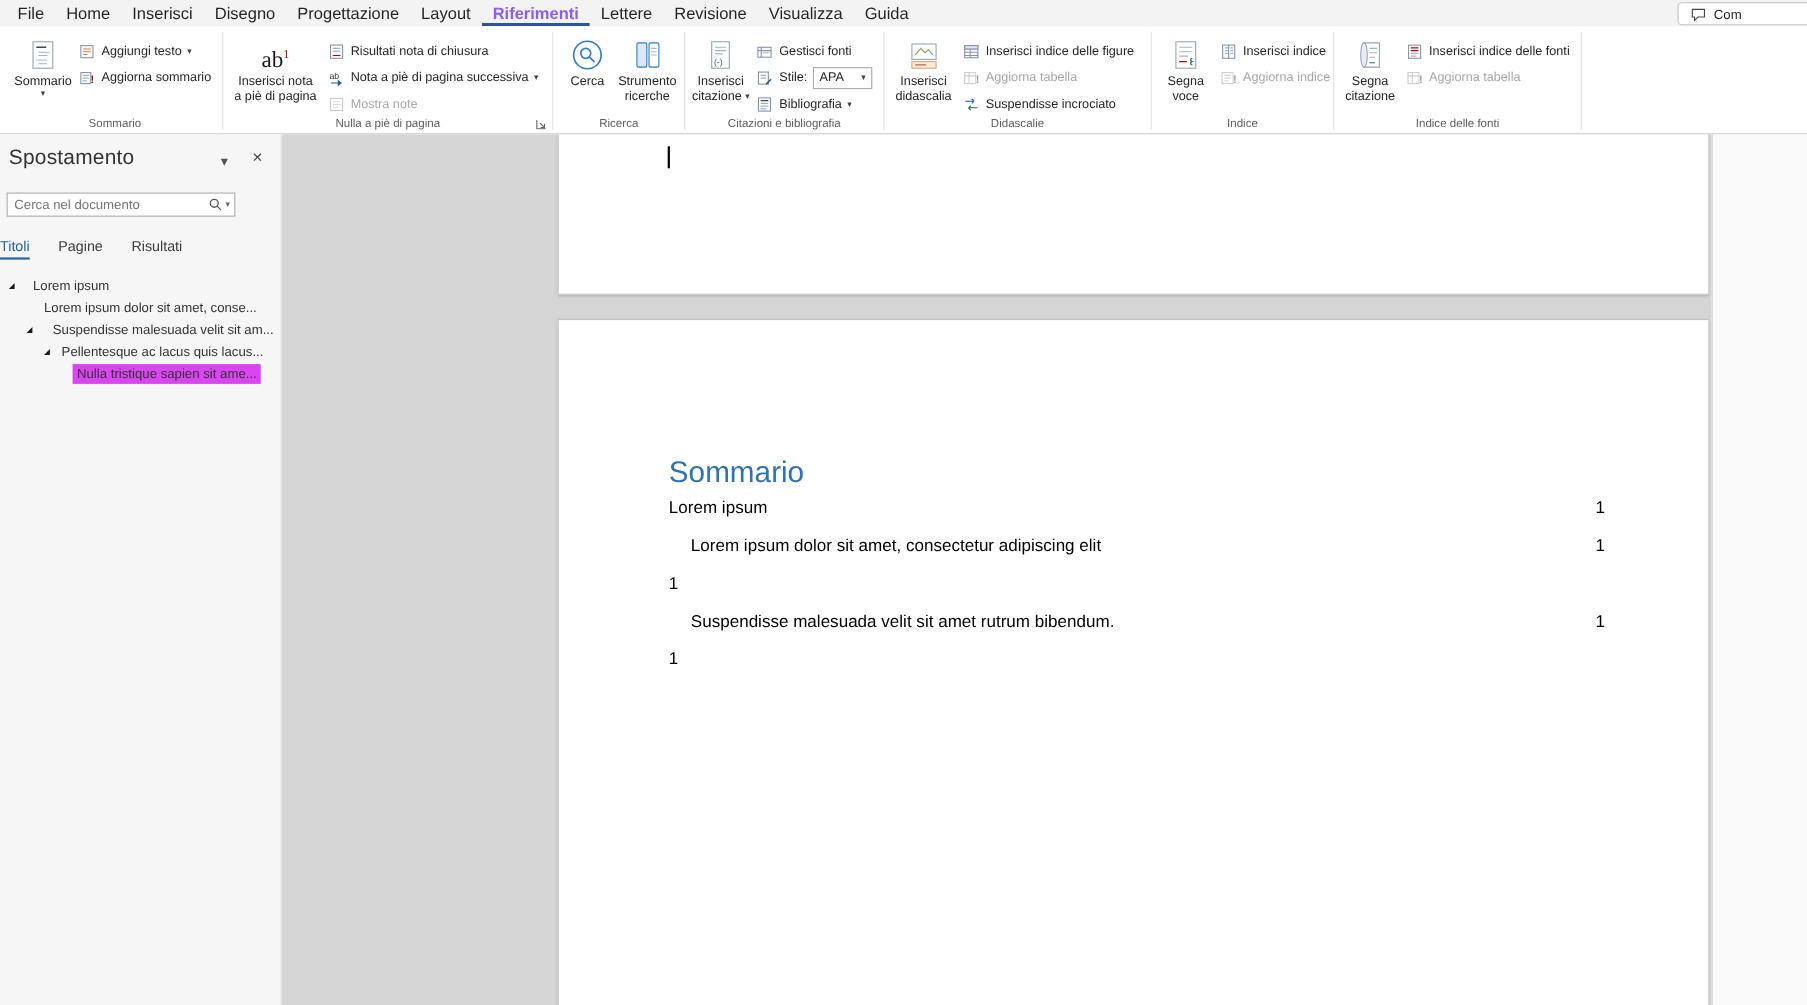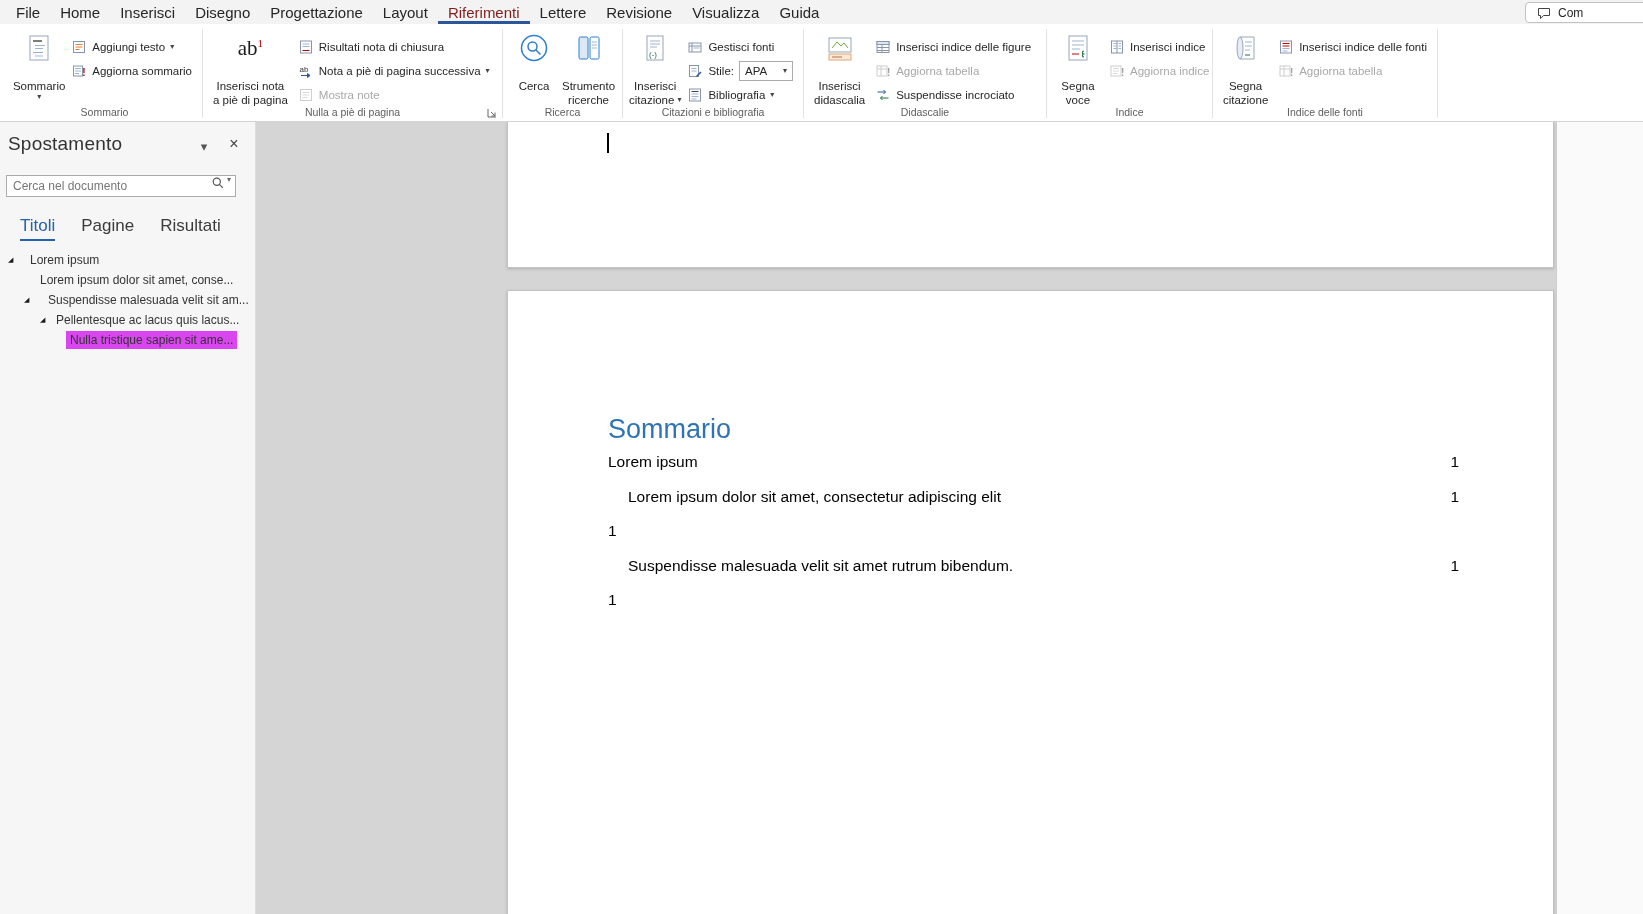--- a/index.html
+++ b/index.html
@@ -2,53 +2,53 @@
 <html><head>
 <meta charset="utf-8">
 <style>
   *{margin:0;padding:0;box-sizing:border-box}
   html,body{width:1643px;height:914px}
   body{position:relative;overflow:hidden;background:#fff;font-family:"Liberation Sans",sans-serif;color:#262626}
 
   
   .menubar{position:absolute;left:0;top:0;width:100%;height:24px;background:#f3f3f3;display:flex;align-items:stretch;padding-left:6px;z-index:6}
   .menu-item{display:flex;align-items:center;padding:0 10px;font-size:15px;color:#262626;cursor:default;white-space:nowrap}
-  .menu-item.active{font-weight:400;box-shadow:inset 0 -3px 0 #2b579a;color:#7f1d1d}
+  .menu-item.active{font-weight:700;box-shadow:inset 0 -3px 0 #2b579a;color:#8b5cf6}
   .comments-btn{position:absolute;left:1525px;top:2px;height:21px;display:flex;align-items:center;gap:6px;background:#fff;border:1px solid #c2c2c2;border-radius:4px;padding:0 10px;font-size:12px;color:#262626;z-index:7;width:140px}
 
   
   .ribbon{position:absolute;left:0;top:24px;width:100%;height:98px;background:#fff;border-bottom:1px solid #d4d4d4;display:flex;align-items:stretch;padding-left:8px;z-index:5}
   .rgroup{position:relative;display:flex;align-items:flex-start;padding:4px 4px 16px 4px}
   .rgroup-label{position:absolute;left:0;right:0;bottom:3px;text-align:center;font-size:10.5px;color:#5d5d5d;white-space:nowrap}
   .vsep{width:1px;background:#e2e2e2;margin:5px 1px 3px 1px}
   .bbtn{display:flex;flex-direction:column;align-items:center;min-width:52px;padding:3px 5px 0 5px;border-radius:3px;font-size:11.5px;color:#262626;text-align:center;line-height:1.22;cursor:default}
-  .bbtn .bicon{height:34px;display:flex;align-items:center;justify-content:center;margin-bottom:14px}
+  .bbtn .bicon{height:34px;display:flex;align-items:flex-end;justify-content:center;margin-bottom:2px}
   .scol{display:flex;flex-direction:column;gap:4px;padding-top:9px}
   .sbtn{display:flex;align-items:center;gap:5px;height:20px;padding:0 5px;font-size:11.5px;color:#262626;border-radius:3px;white-space:nowrap;cursor:default}
   .sbtn.disabled{color:#a8a8a8}
   .sbtn.disabled svg,.sbtn.disabled .chev{opacity:.45;filter:grayscale(1)}
   .chev{font-size:8px;color:#444;line-height:1}
   .row2{display:flex;align-items:center;gap:3px;justify-content:center}
   .ab1{font-size:21px;color:#1a1a1a;line-height:1;font-family:"Liberation Serif",serif}
   .ab1 sup{color:#c00000;font-size:11px}
   .stile-select{display:flex;align-items:center;justify-content:space-between;gap:4px;border:1px solid #ababab;background:#fff;height:20px;padding:0 5px;font-size:11.5px;min-width:54px}
   .launcher{position:absolute;right:3px;bottom:2px;width:13px;height:13px;display:flex;align-items:center;justify-content:center;cursor:default}
   .i16{width:16px;height:16px;flex:none}
   .i30{width:30px;height:30px}
 
   
   .navpane{position:absolute;left:0;top:122px;width:256px;height:792px;background:#f6f6f6;border-right:1px solid #dedede;z-index:4}
   .nav-title{position:absolute;left:8px;top:11px;font-size:19px;color:#333;letter-spacing:.2px}
   .nav-chevron-btn{position:absolute;left:194px;top:14px;width:20px;height:20px;display:flex;align-items:center;justify-content:center;font-size:13px;color:#555}
   .nav-close-btn{position:absolute;left:224px;top:12px;width:20px;height:20px;display:flex;align-items:center;justify-content:center;font-size:16px;color:#444}
-  .nav-search{position:absolute;left:6px;top:53px;width:230px;height:22px;background:#fff;border:1px solid #ababab;display:flex;padding-right:4px}
+  .nav-search{position:absolute;left:6px;top:53px;width:208px;height:22px;background:#fff;border:1px solid #ababab;display:flex;align-items:center;padding-right:4px}
   .nav-search input{flex:1;border:none;outline:none;font-size:12px;padding:0 6px;color:#333;background:transparent;font-family:"Liberation Sans",sans-serif;min-width:0}
   .nav-search input::placeholder{color:#767676}
   .nav-search .chev{margin-left:2px;color:#666}
-  .nav-tabs{position:absolute;left:20px;top:94px;display:flex;gap:26px;font-size:17px;color:#3b3b3b}
+  .nav-tabs{position:absolute;left:0;top:94px;display:flex;gap:26px;font-size:13px;color:#3b3b3b}
   .nav-tab{padding-bottom:3px;cursor:default}
   .nav-tab.active{color:#2563a8;border-bottom:2px solid #2563a8}
   .nav-tree{position:absolute;left:0;top:128px;right:0;font-size:12px;color:#333}
   .tree-row{position:relative;height:20px;display:flex;align-items:center;cursor:default}
   .tree-tri{position:absolute;font-size:7px;color:#1a1a1a;top:6px}
   .tr0{padding-left:30px}.tr0 .tree-tri{left:8px}
   .tr1{padding-left:40px}
   .tr2{padding-left:48px}.tr2 .tree-tri{left:24px}
   .tr3{padding-left:56px}.tr3 .tree-tri{left:40px}
   .tr4{padding-left:66px}

